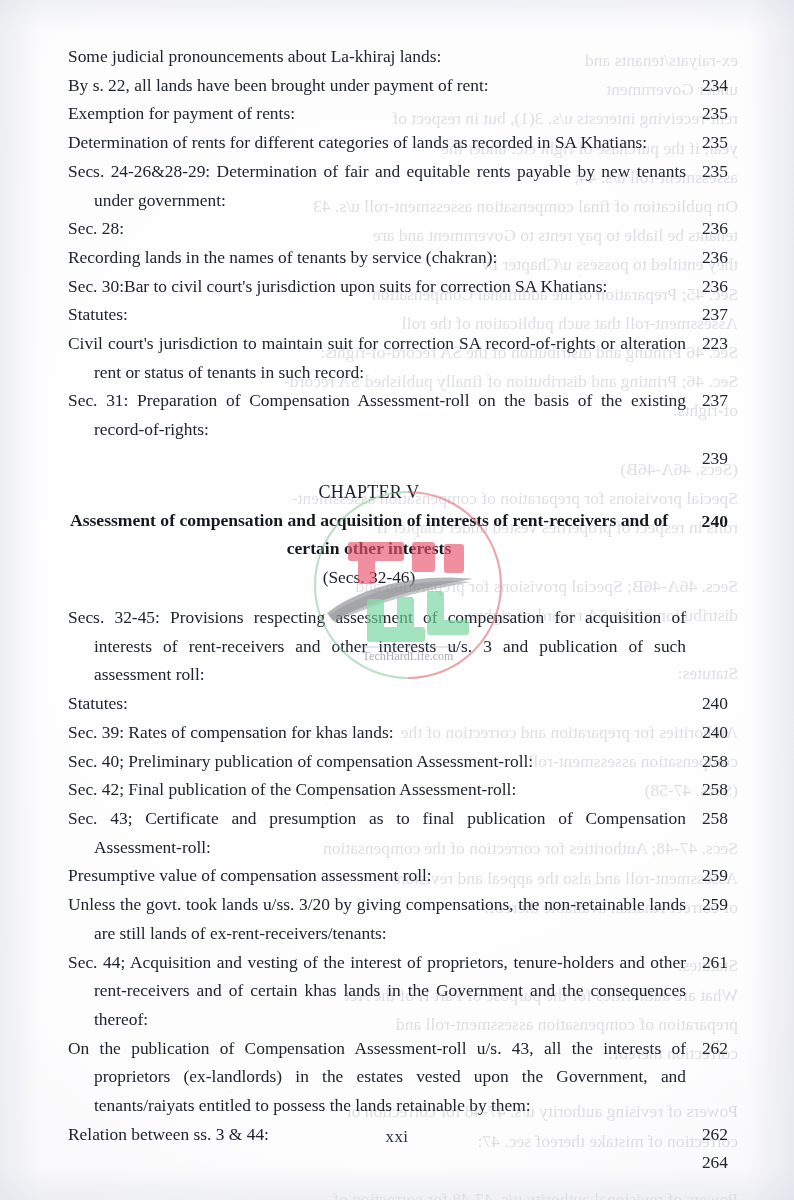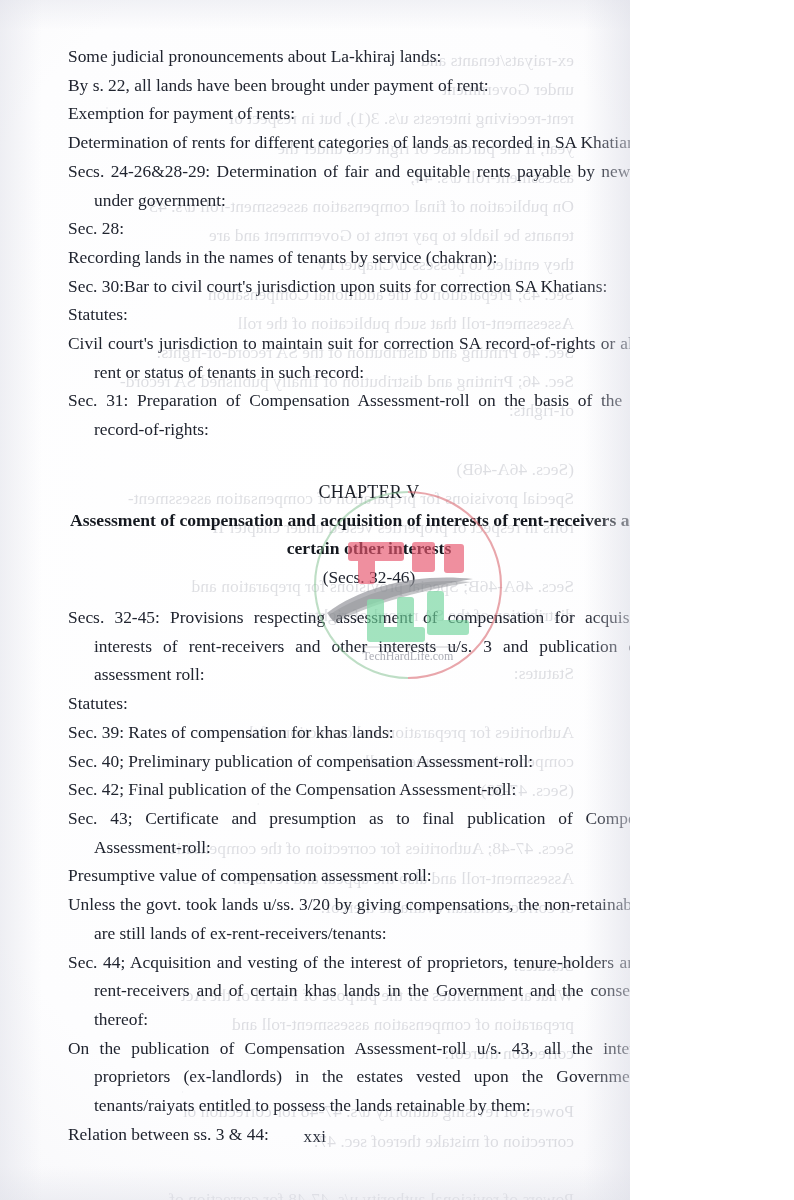--- a/index.html
+++ b/index.html
@@ -10,21 +10,21 @@
   body {
     width: 794px;
     height: 1200px;
     font-family: "Liberation Serif", "DejaVu Serif", serif;
     overflow: hidden;
   }
 
   
   #page {
     position: relative;
-    width: 630px;
+    width: 794px;
     height: 1200px;
     background:
       radial-gradient(ellipse 120% 90% at 50% 45%, #ffffff 0%, #fdfdfe 55%, #f6f6f9 82%, #eeeef3 100%);
     overflow: hidden;
   }
   
   #paper-vignette {
     position: absolute;
     inset: 0;
     pointer-events: none;

